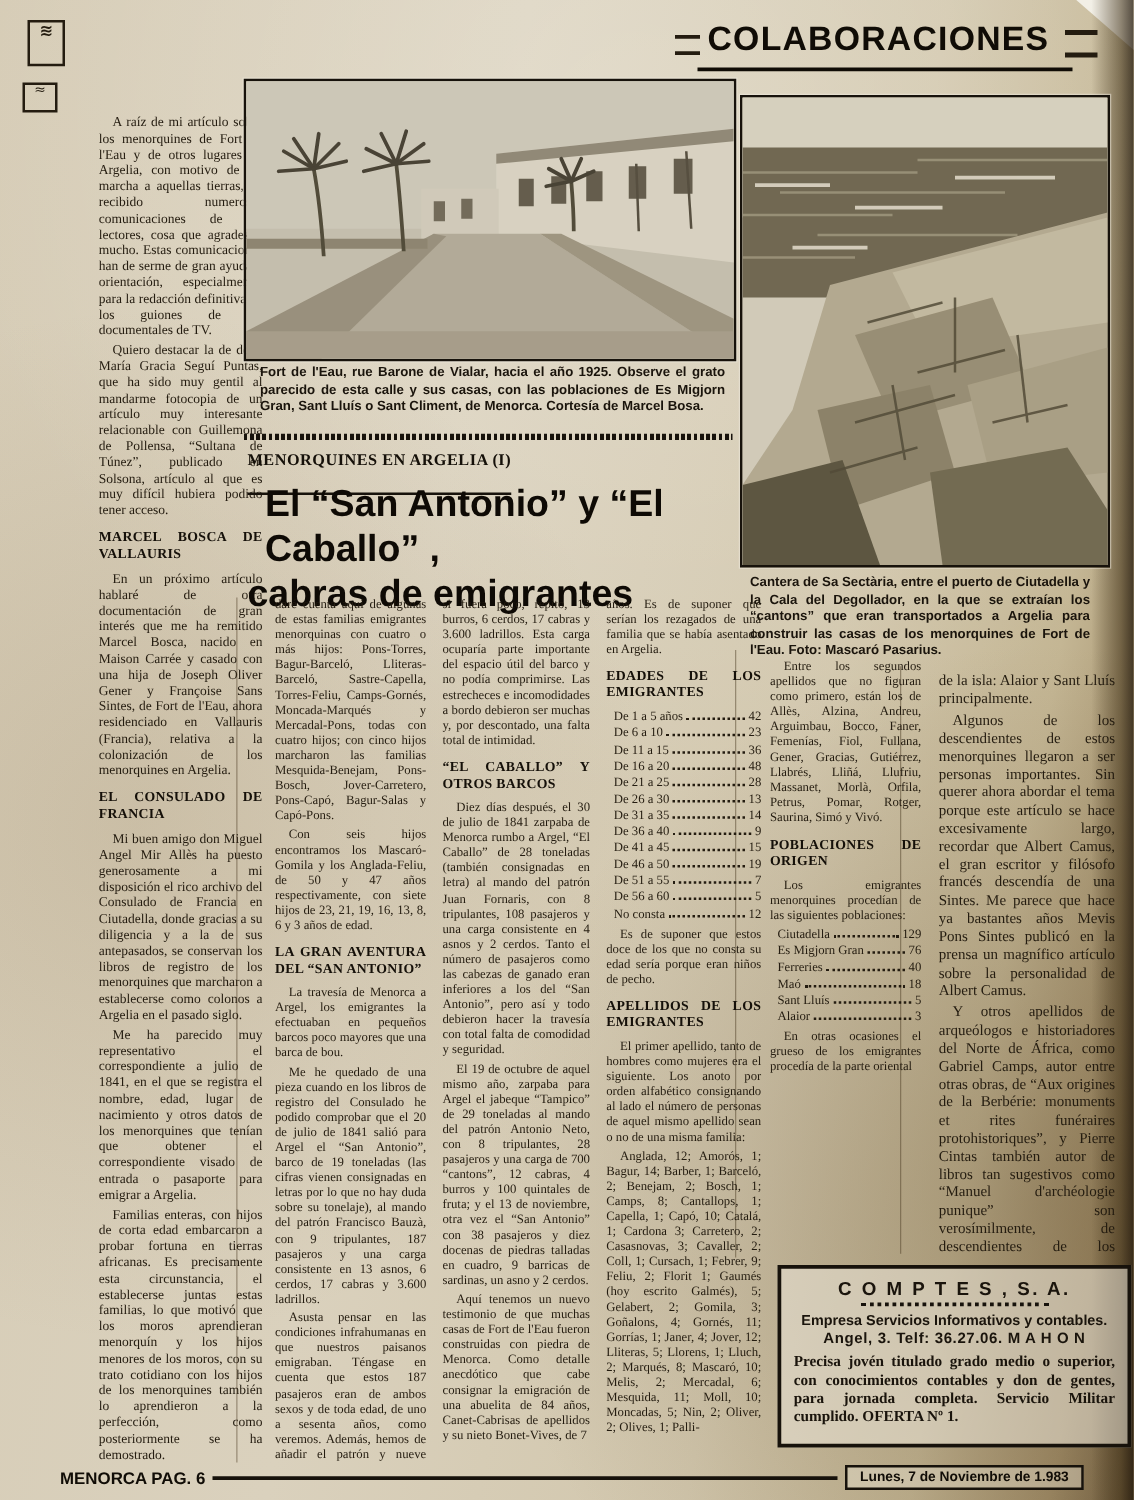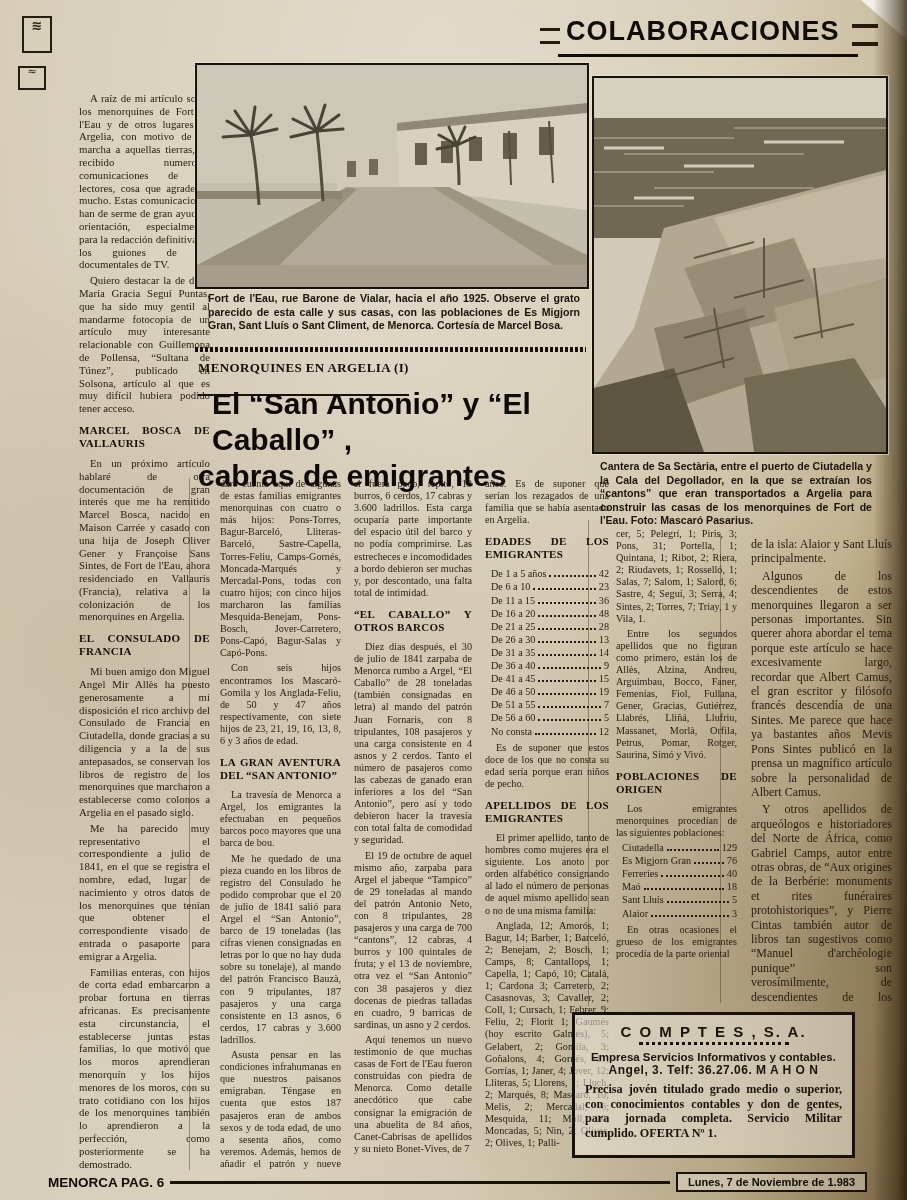--- a/index.html
+++ b/index.html
@@ -52,21 +52,21 @@
   .headline{position:absolute;left:212px;top:386px;width:372px;
     font-family:"Liberation Sans", sans-serif;font-weight:bold;font-size:30px;line-height:36px;color:#0e0a05;}
   .headline .l2{margin-left:-14px;}
 
   .lrow{display:flex;align-items:baseline;text-indent:0;margin:0 0 1px 6px;}
   .lrow .dots{flex:1;border-bottom:2px dotted #241c10;margin:0 3px 2px;}
   .listwrap{margin-bottom:4px;}
 
   .vrule{position:absolute;width:1px;background:rgba(70,55,30,.45);}
 
-  .adbox{position:absolute;left:572px;top:1012px;width:283px;height:146px;border:3px solid #17120b;
+  .adbox{position:absolute;left:622px;top:1012px;width:283px;height:146px;border:3px solid #17120b;
     background:rgba(235,230,216,.55);padding:8px 10px;box-sizing:border-box;
     font-family:"Liberation Serif", serif;color:#1a140c;}
   .adbox .co{font-family:"Liberation Sans", sans-serif;text-align:center;font-weight:bold;font-size:15px;letter-spacing:2px;}
   .adbox .dotline{width:150px;margin:2px auto 6px;border-bottom:3px dotted #17120b;}
   .adbox .l1{text-align:center;font-family:"Liberation Sans", sans-serif;font-weight:bold;font-size:11.5px;}
   .adbox .l2{text-align:center;font-family:"Liberation Sans", sans-serif;font-weight:bold;font-size:12px;letter-spacing:.5px;margin-bottom:5px;}
   .adbox .body{font-size:12.2px;line-height:14.6px;text-align:justify;font-weight:bold;}
 
   .footer{position:absolute;left:48px;right:40px;top:1172px;display:flex;align-items:center;}
   .footer .fleft{font-family:"Liberation Sans", sans-serif;font-weight:bold;font-size:13.5px;color:#100c06;white-space:nowrap;}
@@ -304,21 +304,20 @@
           <span>12</span>
         </div>
       </div>
     <p>Es de suponer que estos doce de los que no consta su edad sería porque eran niños de pecho.</p>
     <div class="subhead">APELLIDOS DE LOS EMIGRANTES</div>
     <p>El primer apellido, tanto de hombres como mujeres era el siguiente. Los anoto por orden alfabético consignando al lado el número de personas de aquel mismo apellido sean o no de una misma familia:</p>
     <p>Anglada, 12; Amorós, 1; Bagur, 14; Barber, 1; Barceló, 2; Benejam, 2; Bosch, 1; Camps, 8; Cantallops, 1; Capella, 1; Capó, 10; Catalá, 1; Cardona 3; Carretero, 2; Casasnovas, 3; Cavaller, 2; Coll, 1; Cursach, 1; Febrer, 9; Feliu, 2; Florit 1; Gaumés (hoy escrito Galmés), 5; Gelabert, 2; Gomila, 3; Goñalons, 4; Gornés, 11; Gorrías, 1; Janer, 4; Jover, 12; Lliteras, 5; Llorens, 1; Lluch, 2; Marqués, 8; Mascaró, 10; Melis, 2; Mercadal, 6; Mesquida, 11; Moll, 10; Moncadas, 5; Nin, 2; Oliver, 2; Olives, 1; Palli-</p>
   </div>
 
   <div class="col c4">
-    <p class="noindent">cer, 5; Pelegrí, 1; Piris, 3; Pons, 31; Portella, 1; Quintana, 1; Ribot, 2; Riera, 2; Riudavets, 1; Rosselló, 1; Salas, 7; Salom, 1; Salord, 6; Sastre, 4; Seguí, 3; Serra, 4; Sintes, 2; Torres, 7; Triay, 1 y Vila, 1.</p>
     <p>Entre los segundos apellidos que no figuran como primero, están los de Allès, Alzina, Andreu, Arguimbau, Bocco, Faner, Femenías, Fiol, Fullana, Gener, Gracias, Gutiérrez, Llabrés, Lliñá, Llufriu, Massanet, Morlà, Orfila, Petrus, Pomar, Rotger, Saurina, Simó y Vivó.</p>
     <div class="subhead">POBLACIONES DE ORIGEN</div>
     <p>Los emigrantes menorquines procedían de las siguientes poblaciones:</p>
     <div class="listwrap">
 
         <div class="lrow">
           <span>Ciutadella</span>
           <span class="dots"></span>
           <span>129</span>
         </div>

